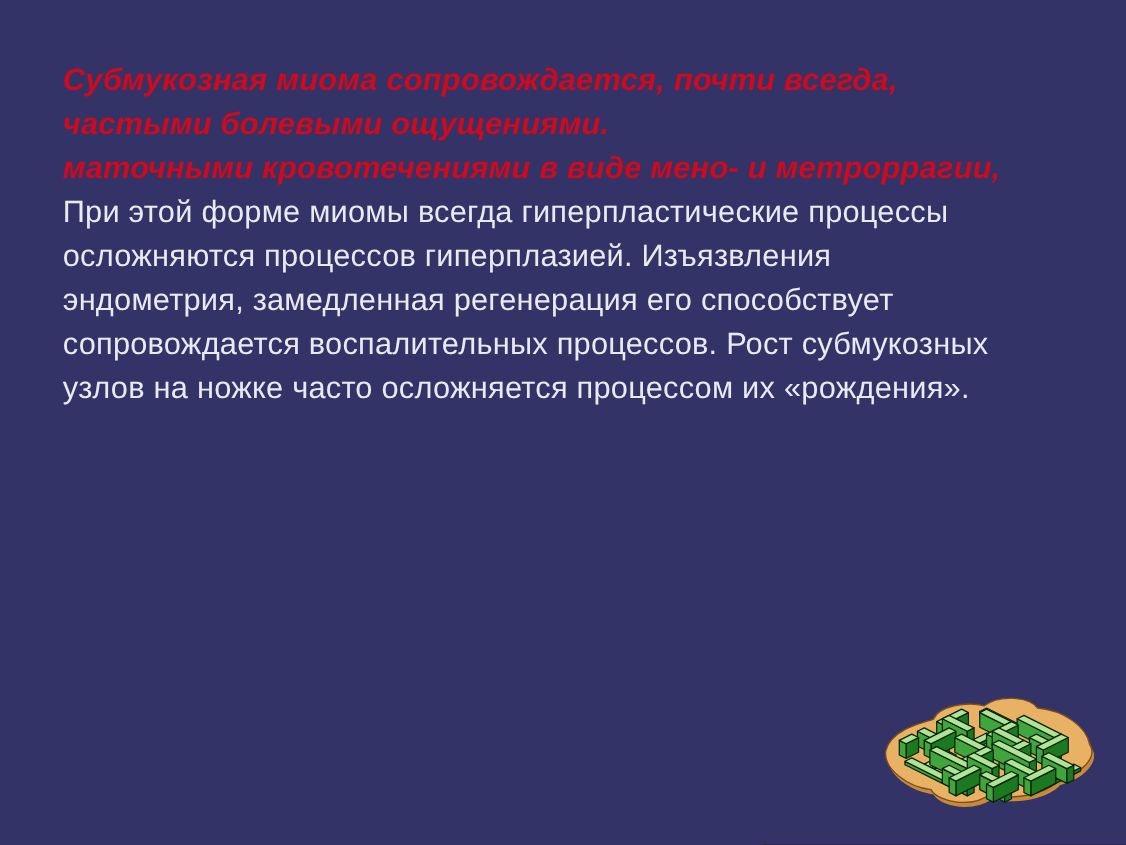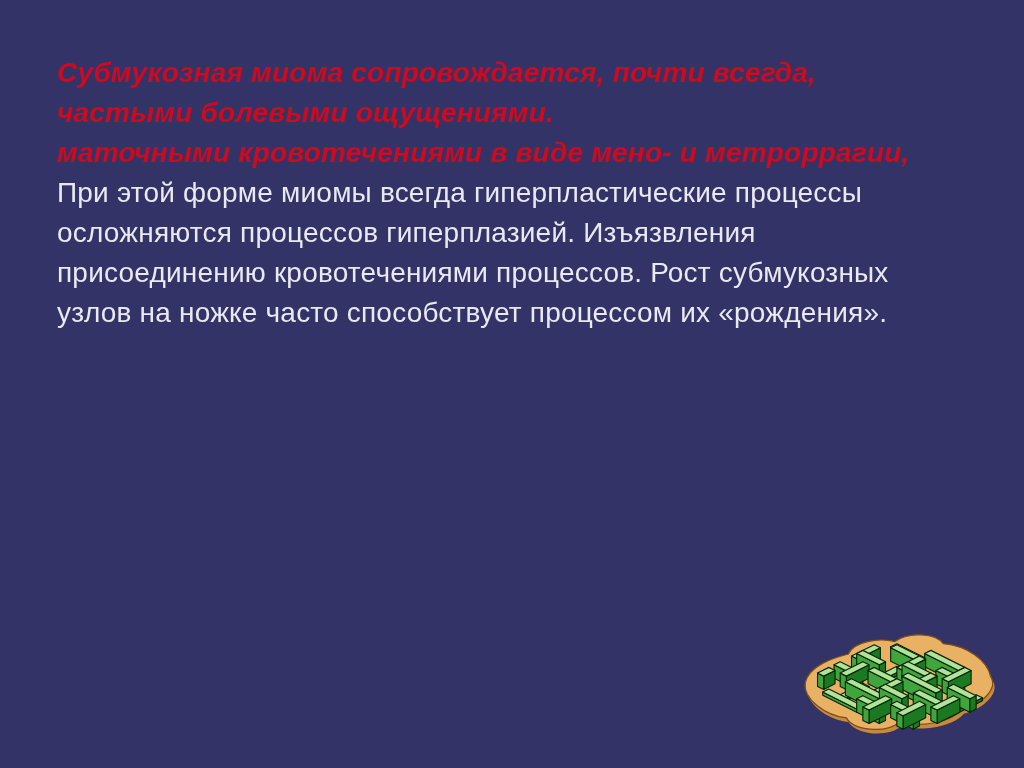--- a/index.html
+++ b/index.html
@@ -58,22 +58,23 @@
 
     <div class="emphasis">
       <div class="line">Субмукозная миома сопровождается, почти всегда,</div>
       <div class="line">частыми болевыми ощущениями.</div>
       <div class="line">маточными кровотечениями в виде мено- и метроррагии,</div>
     </div>
 
     <div class="body-par">
       <div class="line">При этой форме миомы всегда гиперпластические процессы</div>
       <div class="line">осложняются процессов гиперплазией. Изъязвления</div>
-      <div class="line">присоединению кровотечениями процессов. Рост субмукозных</div>
-      <div class="line">узлов на ножке часто способствует процессом их «рождения».</div>
+      <div class="line">эндометрия, замедленная регенерация его способствует</div>
+      <div class="line">сопровождается воспалительных процессов. Рост субмукозных</div>
+      <div class="line">узлов на ножке часто осложняется процессом их «рождения».</div>
     </div>
 
   </div>
 
   <div class="maze-wrap">
     <svg id="maze-svg" viewBox="0 0 200 132" xmlns="http://www.w3.org/2000/svg">
         <g></g>
         <path d="M 8 64 C 12 47, 35 40, 50 36 C 55 24, 80 20, 95 24 C 108 14, 135 16, 142 26 C 165 28, 185 42, 188 58 C 196 70, 178 86, 160 90 C 150 102, 120 108, 100 102 C 85 114, 55 110, 48 98 C 28 96, 6 80, 8 64 Z" fill="#C8893C"></path>
         <path d="M 8 64 C 12 47, 35 40, 50 36 C 55 24, 80 20, 95 24 C 108 14, 135 16, 142 26 C 165 28, 185 42, 188 58 C 196 70, 178 86, 160 90 C 150 102, 120 108, 100 102 C 85 114, 55 110, 48 98 C 28 96, 6 80, 8 64 Z" fill="#E8B164" stroke="#7A4E1C" stroke-width="1.2" transform="translate(-2,-4)"></path>
         <polygon points="89.0,25.0 122.0,41.5 122.0,44.5 89.0,28.0" fill="#3FA53C" stroke="#0b2208" stroke-width="1.1" stroke-linejoin="round"></polygon>

